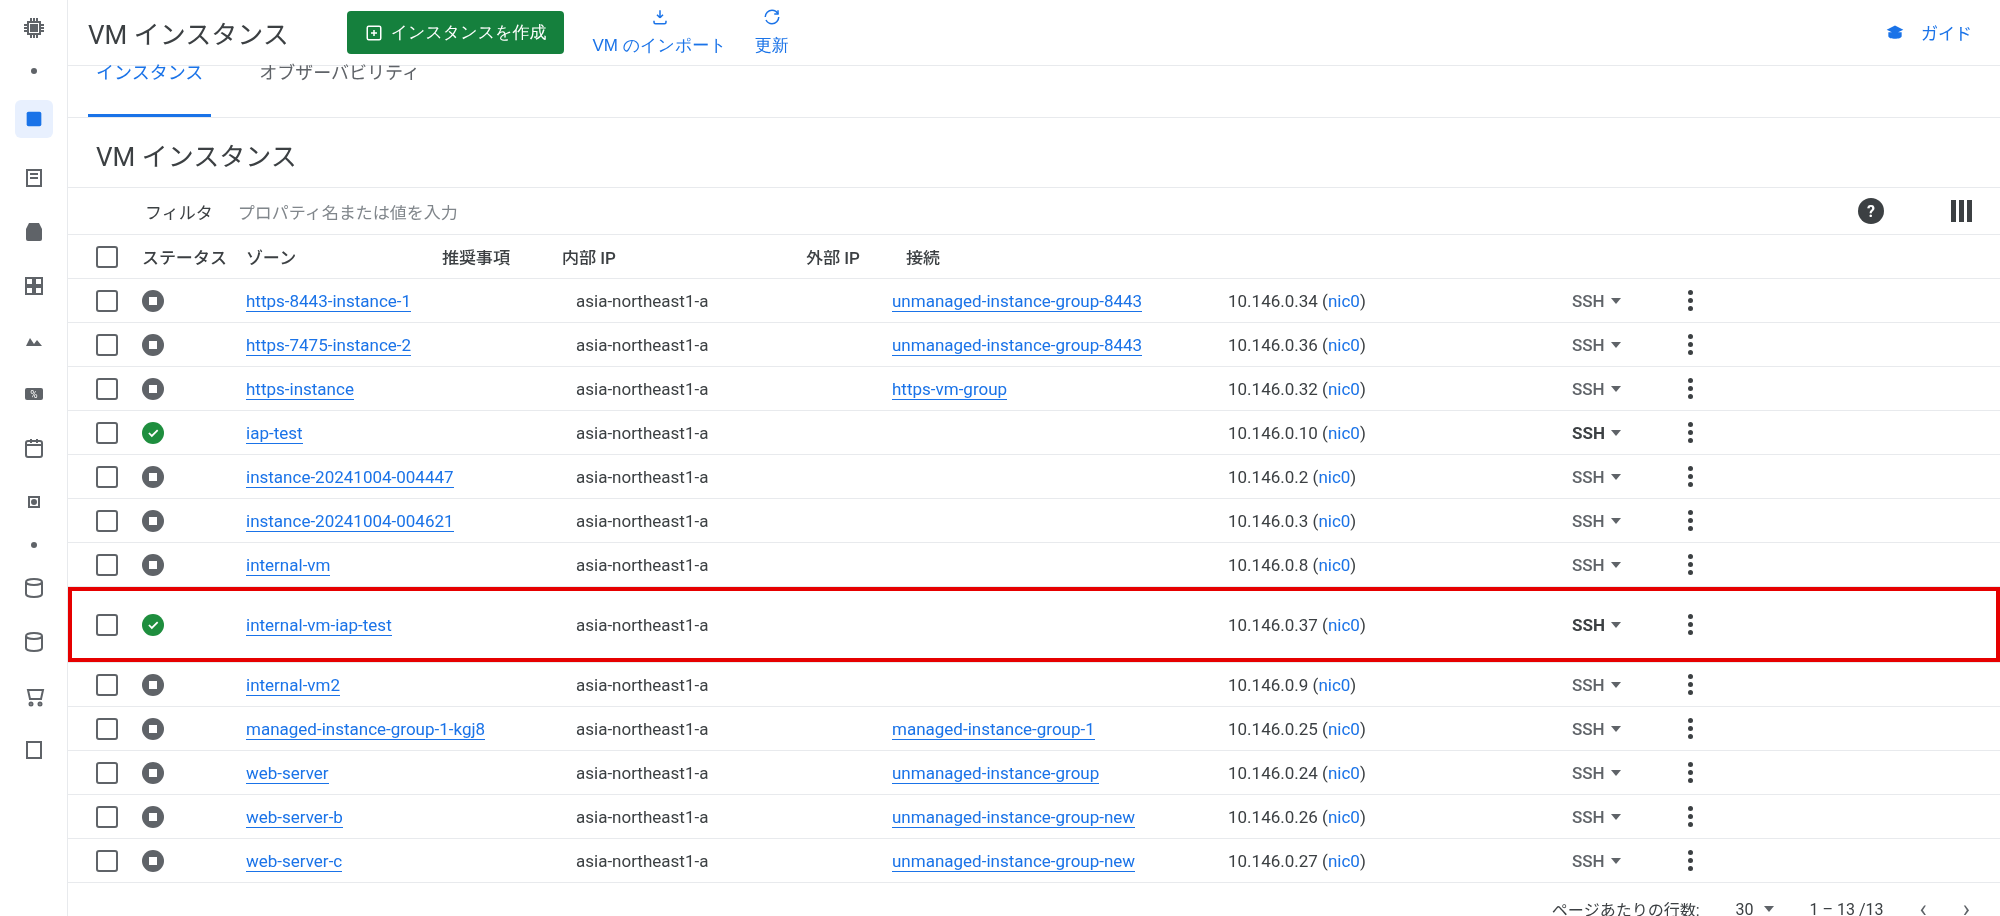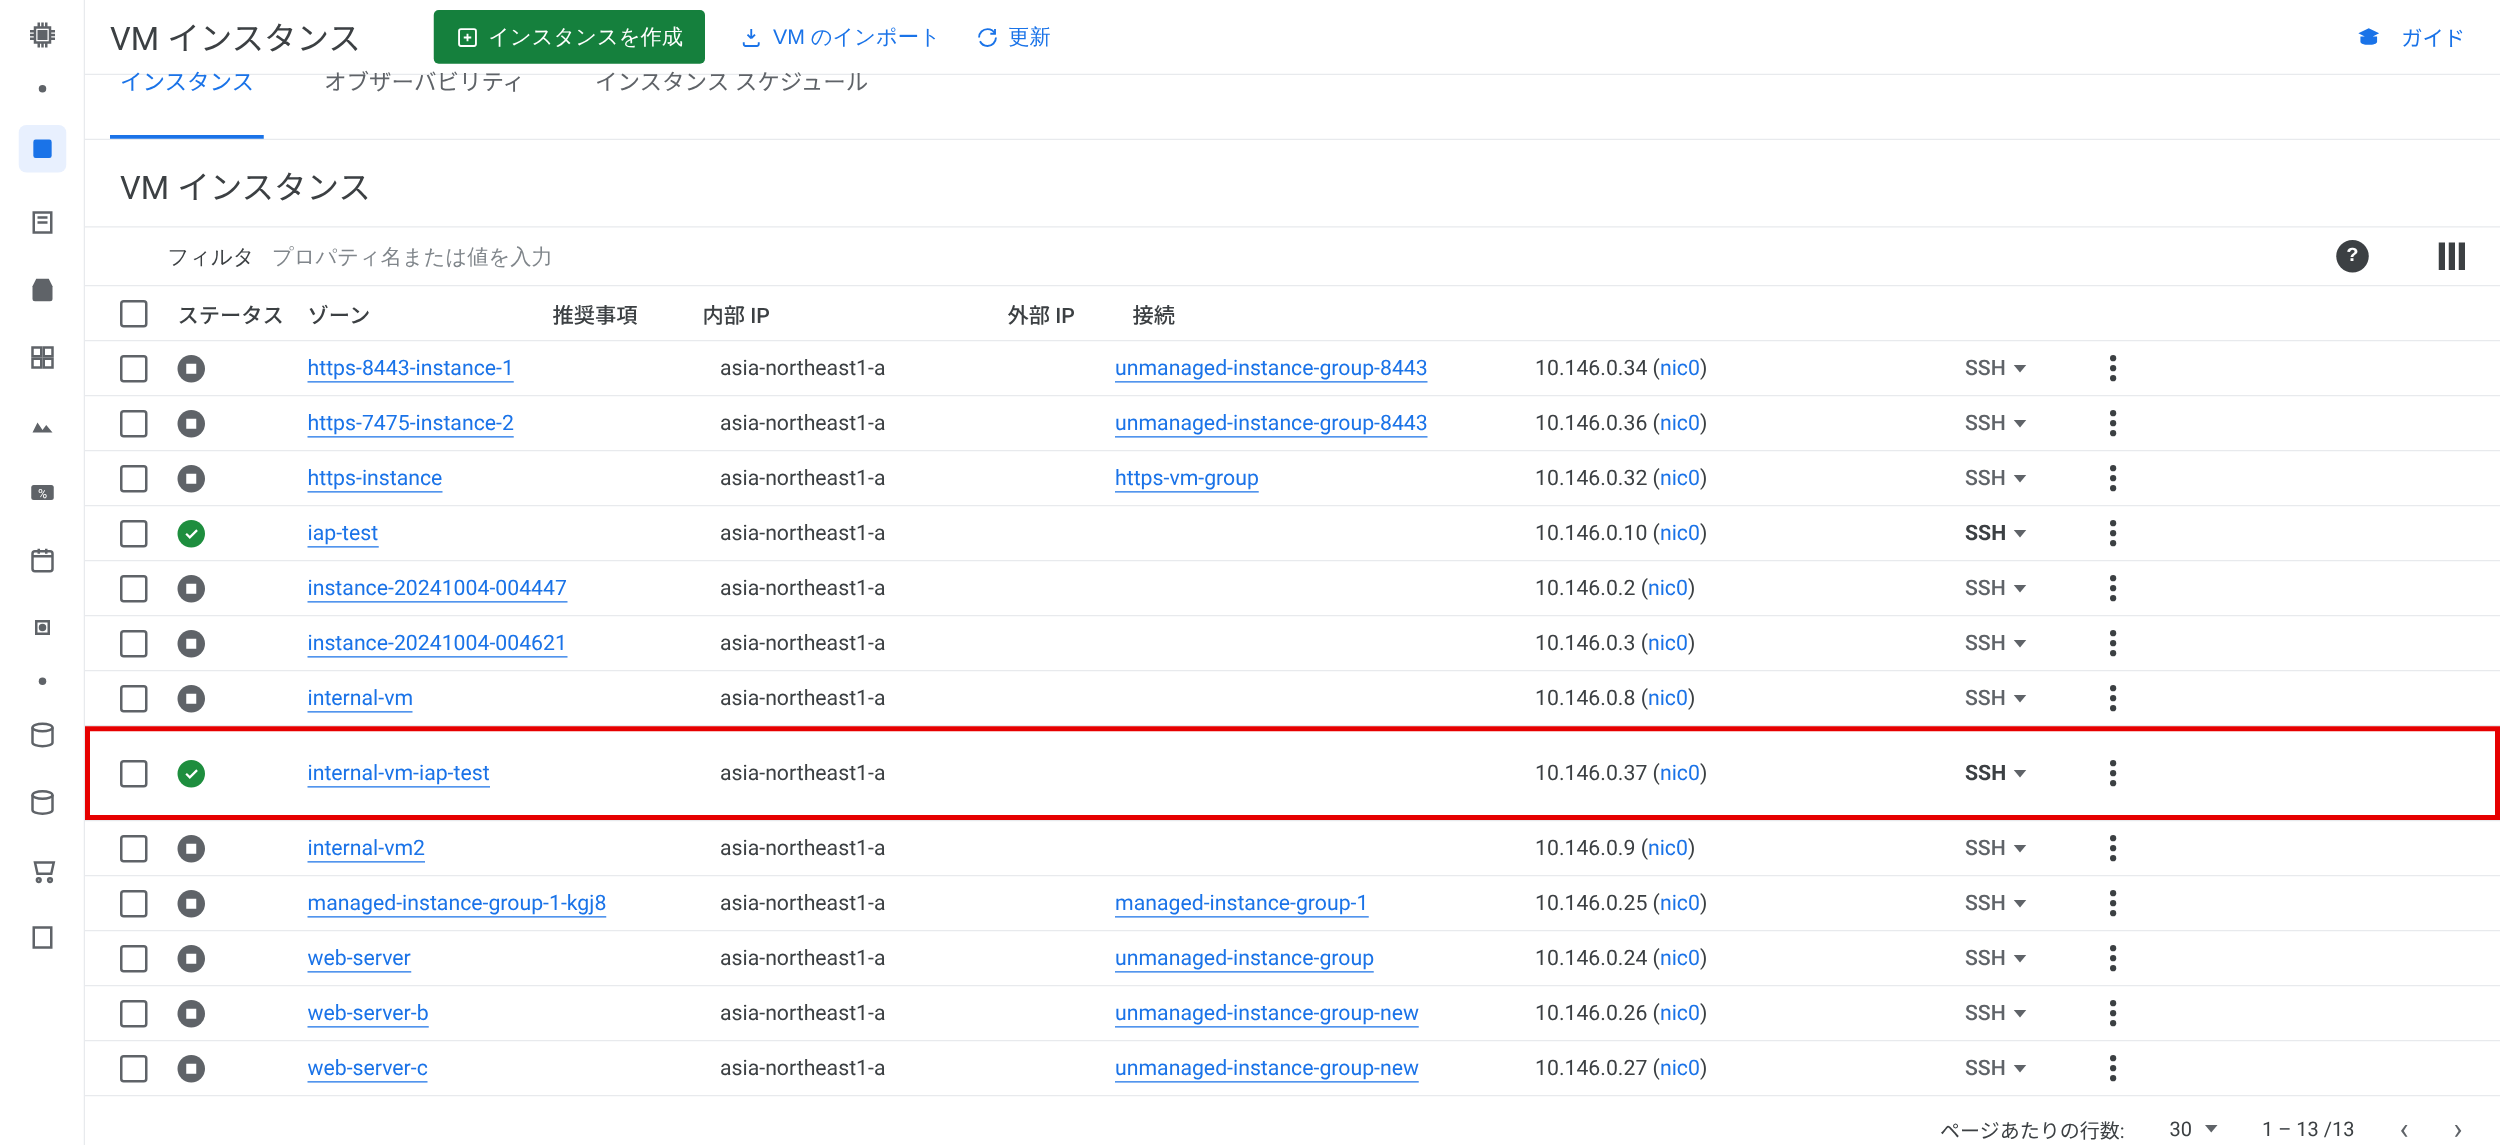--- a/index.html
+++ b/index.html
@@ -13,36 +13,36 @@
   .rail .sel { background:#e8f0fe; border-radius:6px; width:38px; height:38px; display:flex; align-items:center; justify-content:center; color:#1a73e8; }
   .rail .dot { width:6px; height:6px; border-radius:50%; background:#5f6368; }
 
   
   .main { flex:1; display:flex; flex-direction:column; }
 
   
   .topbar { display:flex; align-items:center; padding: 8px 28px 8px 20px; border-bottom:1px solid #e8eaed; gap: 28px; height:72px; }
   .page-title { font-size: 26px; font-weight:400; color:#3c4043; margin-right:30px; }
   .btn-primary { background:#15803d; color:#fff; border:none; border-radius:4px; padding:10px 18px; font-size:17px; font-weight:500; display:flex; align-items:center; gap:8px; cursor:pointer; }
-  .btn-link { color:#1a73e8; background:none; border:none; font-size:17px; font-weight:500; display:flex; align-items:center; gap:8px; cursor:pointer; }
+  .btn-link { color:#1a73e8; background:none; border:none; font-size:17px; font-weight:500; display:flex; align-items:center; gap:8px; cursor:pointer;flex-direction:column; }
   .spacer { flex:1; }
   .guide { color:#1a73e8; font-size:17px; display:flex; align-items:center; gap:16px; }
 
   
   .tabs { display:flex; border-bottom:1px solid #e8eaed; padding-left:20px; height:52px; align-items:flex-end; gap:40px; }
   .tab { padding:0 8px 30px 8px; font-size:18px; color:#5f6368; cursor:pointer; border-bottom:3px solid transparent; }
   .tab.active { color:#1a73e8; border-bottom-color:#1a73e8; }
 
   
   .section-header { padding:18px 28px 14px 28px; font-size:26px; font-weight:400; color:#3c4043; }
 
   .hr-line { border-top:1px solid #e8eaed; }
 
   
-  .filterbar { display:flex; align-items:center; padding:10px 28px; gap:14px;font-family:Liberation Mono, monospace; }
+  .filterbar { display:flex; align-items:center; padding:10px 28px; gap:25px; }
   .filter-ic { width:24px; height:24px; color:#3c4043; }
   .filter-lbl { font-size:17px; color:#3c4043; }
   .filter-ph { font-size:17px; color:#80868b; flex:1; }
   .help-ic { width:26px; height:26px; background:#3c4043; border-radius:50%; color:#fff; display:flex;align-items:center;justify-content:center; font-weight:700; margin-right:42px; }
   .cols-ic { display:flex; gap:3px; }
   .cols-ic span { width:5px; height:22px; background:#3c4043; }
 
   
   .tbl { width:100%; }
   .row { display:flex; align-items:center; padding:0 28px; border-bottom:1px solid #e8eaed; height:44px; font-size:17px; position:relative; }
@@ -194,21 +194,20 @@
         <svg width="20" height="20" viewBox="0 0 24 24" fill="#1a73e8">
             <path d="M12 3L2 8l10 5 10-5-10-5zM4 11v5c0 2 4 3 8 3s8-1 8-3v-5"></path>
           </svg>
         <span>ガイド</span>
       </div>
     </div>
 
     <div class="tabs" id="tabs">
         <div class="tab active">インスタンス</div>
         <div class="tab">オブザーバビリティ</div>
-        <div class="tab">インスタンス スケジュール</div>
       </div>
 
     <div class="section-header">VM インスタンス</div>
 
     <div class="hr-line"></div>
 
     <div class="filterbar">
       <svg class="filter-ic" viewBox="0 0 24 24" fill="#3c4043">
           <path d="M3 6h18M6 12h12M10 18h4"></path>
         </svg>

